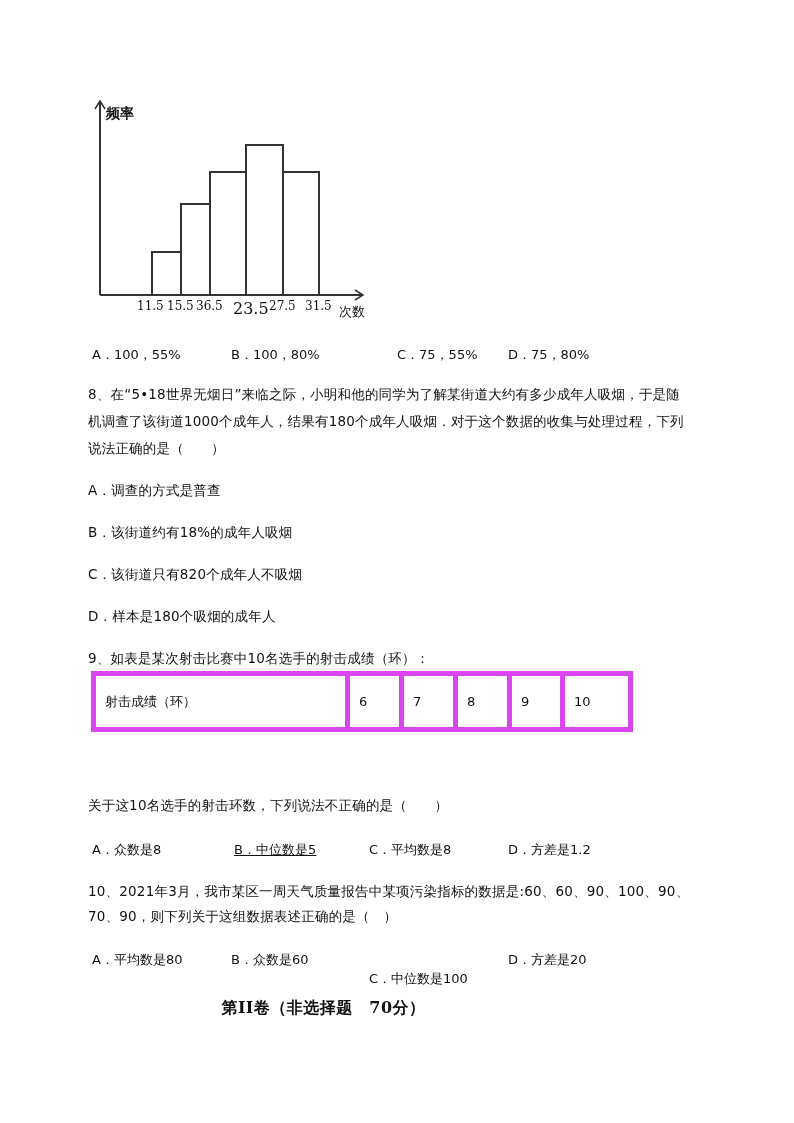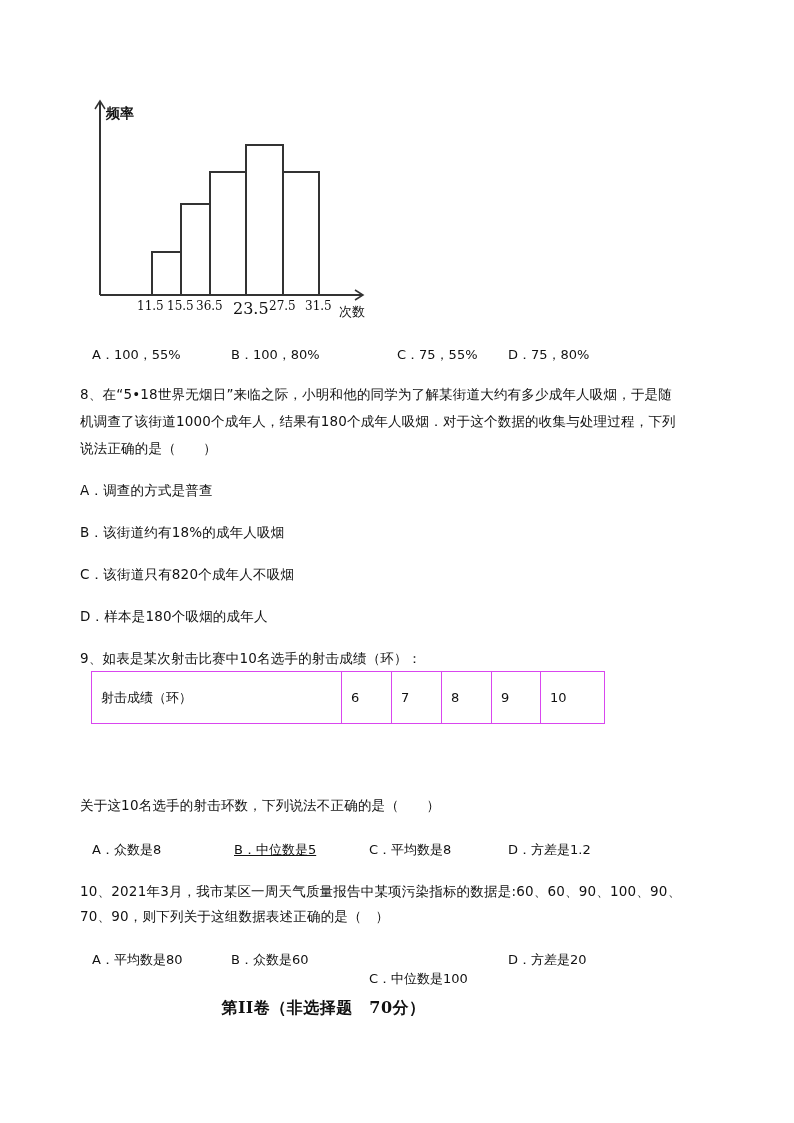--- a/index.html
+++ b/index.html
@@ -4,29 +4,29 @@
 <style>
   html, body { margin: 0; padding: 0; background: #ffffff; }
   body {
     width: 794px; height: 1123px; position: relative; overflow: hidden;
     font-family: "DejaVu Sans", "Liberation Sans", sans-serif;
     color: #111111; font-size: 13.5px;
   }
   .abs { position: absolute; white-space: nowrap; }
   .chart { position: absolute; left: 90px; top: 96px; width: 290px; height: 230px; }
   .chart svg { position: absolute; left: 0; top: 0; }
-  .line { position: absolute; left: 80px; white-space: nowrap; font-size: 13.5px; letter-spacing: 0.2px; }
+  .line { position: absolute; left: 88px; white-space: nowrap; font-size: 13.5px; letter-spacing: 0.2px; }
   .opts { position: absolute; left: 92px; white-space: nowrap; font-size: 13px; }
   .opt { position: absolute; white-space: nowrap; }
   table.score {
     position: absolute; left: 91px; top: 671px; border-collapse: collapse;
     font-size: 13px;
   }
   table.score td {
-    border: 1px solid #d946ef; height: 51px; padding: 0 0 0 9px; vertical-align: middle;
+    border: 5px solid #d946ef; height: 51px; padding: 0 0 0 9px; vertical-align: middle;
   }
   table.score td.lab { width: 240px; }
   table.score td.c1 { width: 40px; }
   table.score td.c2 { width: 40px; }
   table.score td.c3 { width: 40px; }
   table.score td.c4 { width: 39px; }
   table.score td.c5 { width: 54px; }
   .section-title {
     position: absolute; left: 0; width: 647px; top: 998px; text-align: center;
     font-family: "DejaVu Serif", "Liberation Serif", serif; font-weight: bold; font-size: 16px;

